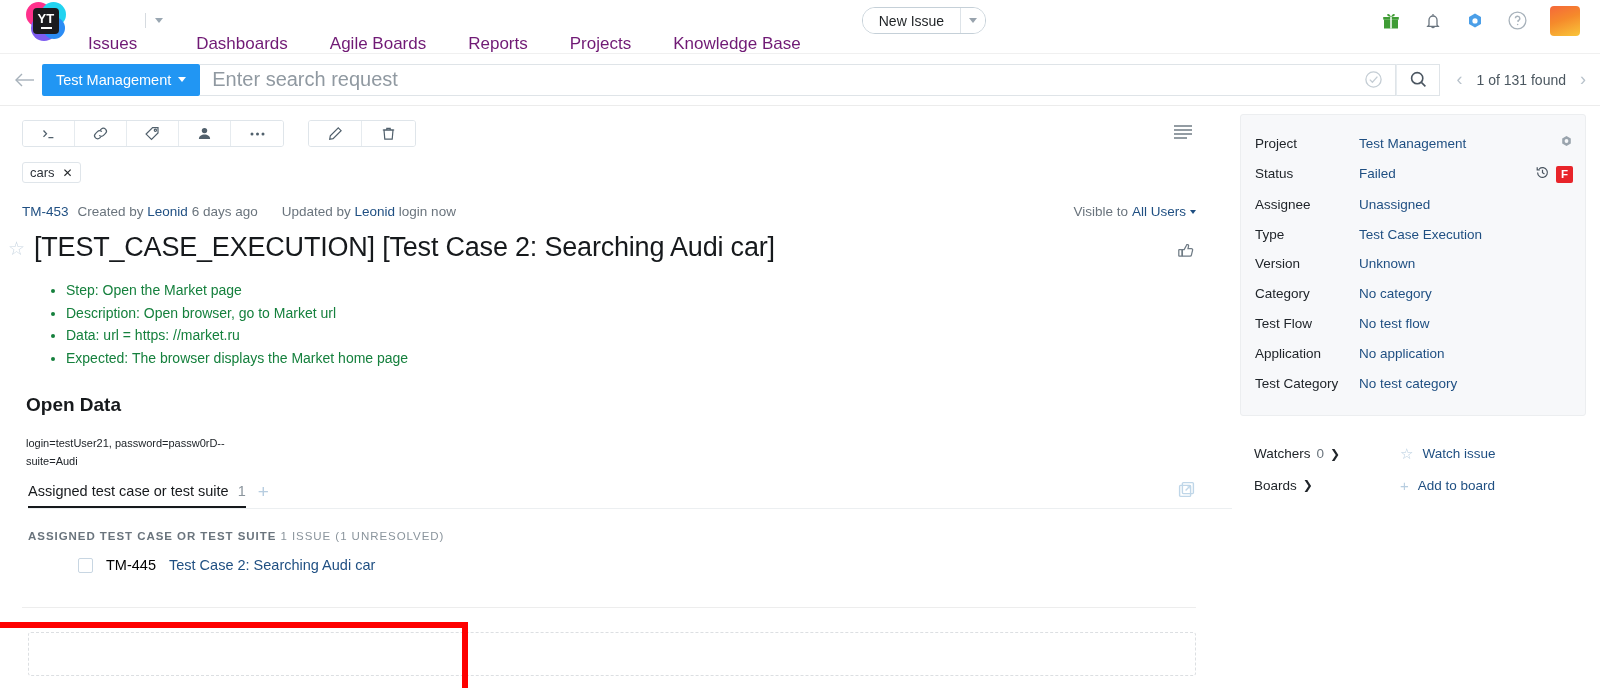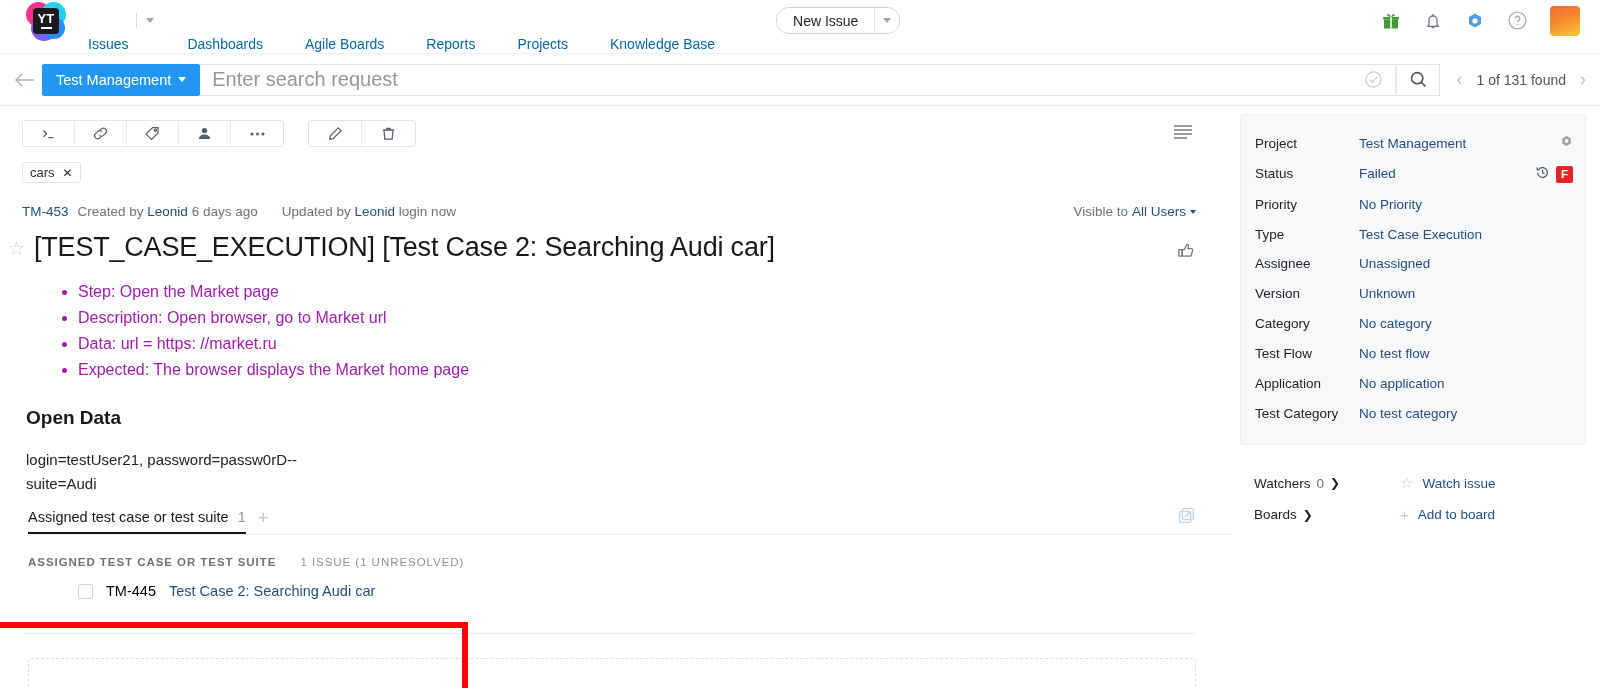--- a/index.html
+++ b/index.html
@@ -38,21 +38,21 @@
     background: #1b1b1f; border-radius: 4px;
     color: #fff; font-size: 13px; font-weight: bold;
     display: flex; flex-direction: column;
     align-items: center; justify-content: center;
     line-height: 1; letter-spacing: .3px;
   }
   .yt-square .bar { width: 11px; height: 2px; background: #fff; margin-top: 2px; }
 
   .nav-links { display: flex; align-items: center; gap: 0; }
   .nav-link {
-    color: #0369a1; font-size: 14px;
+    color: #701a75; font-size: 17px;
     padding: 0 21px; line-height: 46px;
     white-space: nowrap;
     margin-top: 47px;
   }
   .nav-link:first-child { padding-left: 0; padding-right: 8px; }
   .nav-caret-wrap {
     display: flex; align-items: center;
     padding-right: 12px; gap: 9px;
   }
   .nav-sep { width: 1px; height: 15px; background: #d6dbe0; }
@@ -207,28 +207,28 @@
   .star-icon { color: #c9d6e2; font-size: 19px; margin-left: -14px; padding-top: 5px; width: 26px; }
   h1.issue-title {
     font-size: 27px; font-weight: normal; letter-spacing: -0.2px;
     color: #16191c; line-height: 1.18;
   }
   .thumb-icon { margin-left: auto; padding-right: 36px; color: #6f7b85; padding-top: 9px; }
 
   
   .desc { padding: 14px 0 0 36px; }
   .desc li {
-    list-style: disc; font-size: 16px; color: #a21caf;
-    line-height: 1.62; margin-left: 20px;
+    list-style: disc; font-size: 14px; color: #15803d;
+    line-height: 1.62; margin-left: 8px;
   }
   h2.sec-title {
     font-size: 19px; font-weight: bold; color: #16191c;
     padding: 24px 0 0 4px;
   }
-  .td-lines { padding: 19px 0 0 4px; font-size: 15px; color: #20252a; line-height: 1.62; }
+  .td-lines { padding: 19px 0 0 4px; font-size: 11px; color: #20252a; line-height: 1.62; }
 
   
   .redbox {
     position: absolute;
     left: -22px; top: 516px;
     width: 490px; height: 125px;
     border: 6px solid #fe0000;
     pointer-events: none;
     z-index: 5;
   }
@@ -245,21 +245,21 @@
   }
   .tab-active .cnt { color: #8a949c; }
   .tab-plus { color: #b7cde0; font-size: 19px; padding: 0 12px 7px 12px; line-height: 1; }
   .tabs-spacer { flex: 1 1 auto; }
   .expand-icon { color: #bfd6e8; padding-bottom: 5px; }
 
   .linked-head {
     font-size: 11.5px; font-weight: bold; letter-spacing: .95px;
     color: #6a747d; padding: 21px 0 0 6px;
   }
-  .linked-head .sub { font-weight: normal; color: #8a949c; margin-left: 20px; }
+  .linked-head .sub { font-weight: normal; color: #8a949c; }
   .linked-item {
     display: flex; align-items: center; gap: 13px;
     padding: 15px 0 0 56px; font-size: 14.5px;
   }
   .chk {
     width: 15px; height: 15px;
     border: 1px solid #c8d6e2; border-radius: 2px; background: #fff;
   }
   .linked-item .lid { color: #000000; }
   .linked-item .ltxt { color: #1f4f82; }
@@ -568,35 +568,30 @@
             <svg width="15" height="15" viewBox="0 0 15 15" fill="none" stroke="#4a5560" stroke-width="1.2">
               <path d="M2.6 7.5a4.9 4.9 0 1 0 1.6-3.6"></path>
               <path d="M2.2 2.2v2.6h2.6"></path>
               <path d="M7.5 4.8v2.9l2 1.2"></path>
             </svg>
           </span>
           <span class="f-badge">F</span>
         </div>
       </div>
 
-      <div class="fld">
-        <div class="k">Priority</div>
-        <div class="v">No Priority</div>
+
+      <div class="fld">
+        <div class="k">Assignee</div>
+        <div class="v">Unassigned</div>
         <div class="ic"></div>
       </div>
 
       <div class="fld">
         <div class="k">Type</div>
         <div class="v">Test Case Execution</div>
-        <div class="ic"></div>
-      </div>
-
-      <div class="fld">
-        <div class="k">Assignee</div>
-        <div class="v">Unassigned</div>
         <div class="ic"></div>
       </div>
 
       <div class="fld">
         <div class="k">Version</div>
         <div class="v">Unknown</div>
         <div class="ic"></div>
       </div>
 
       <div class="fld">

